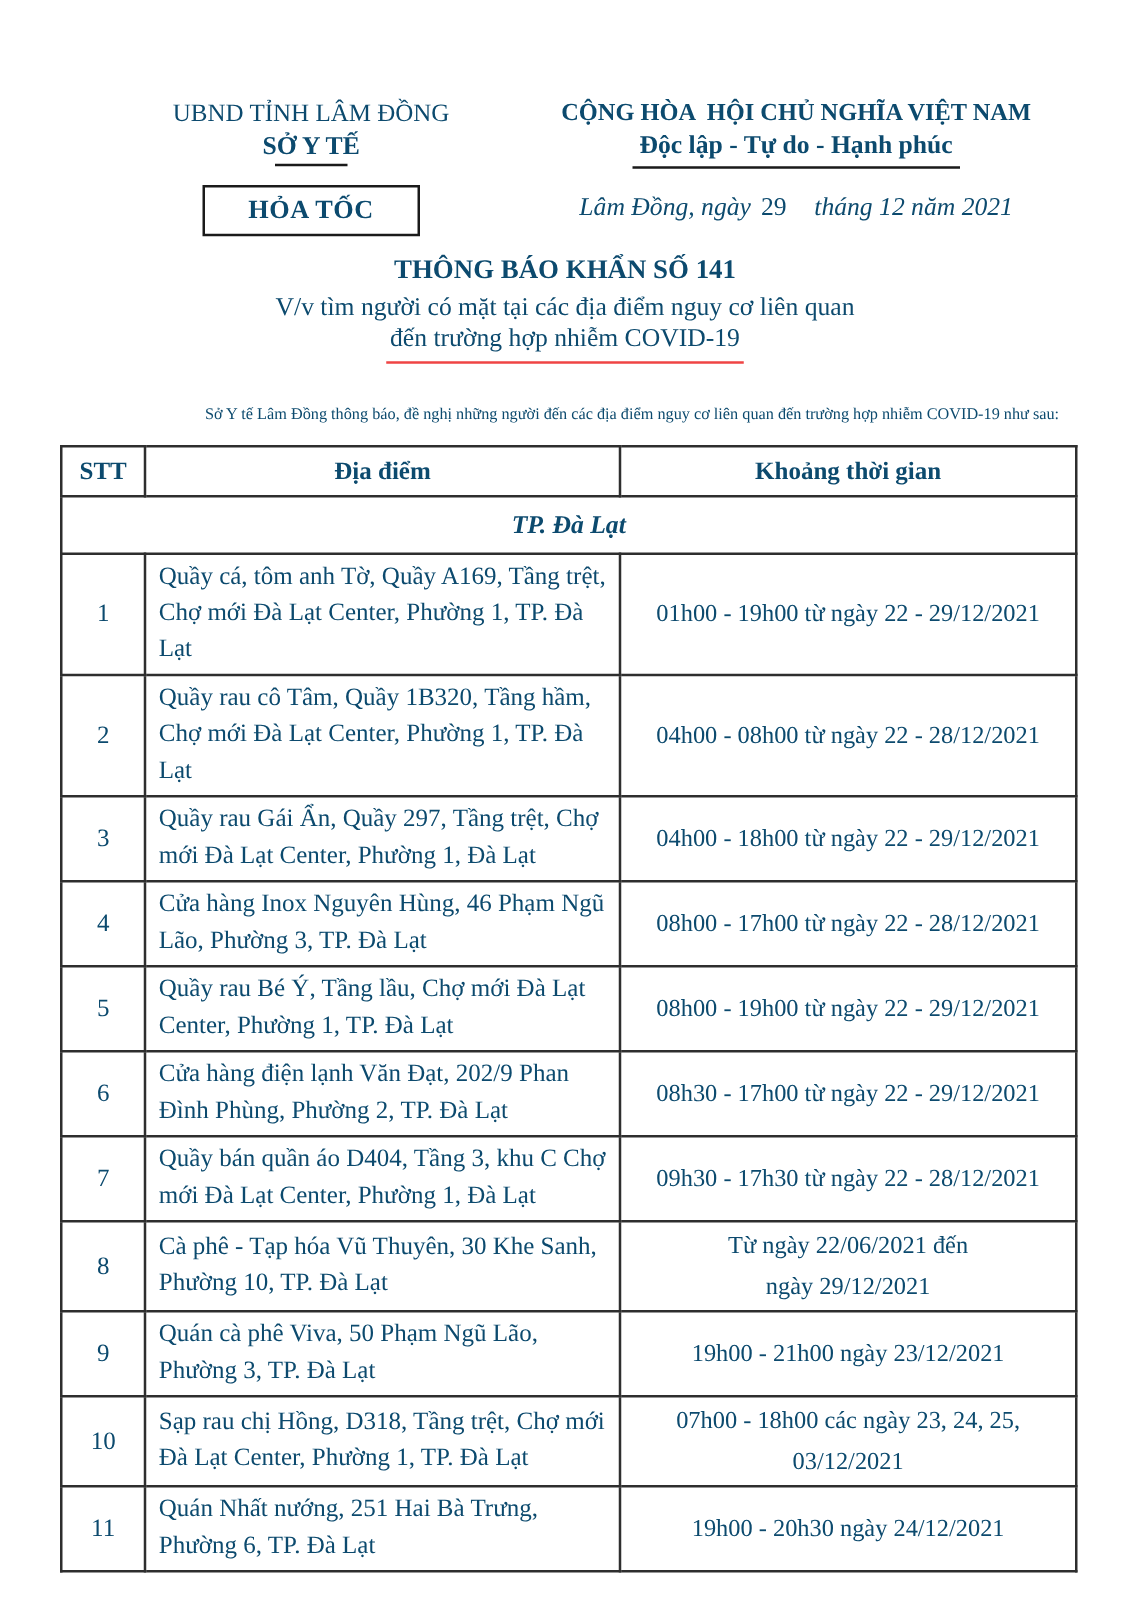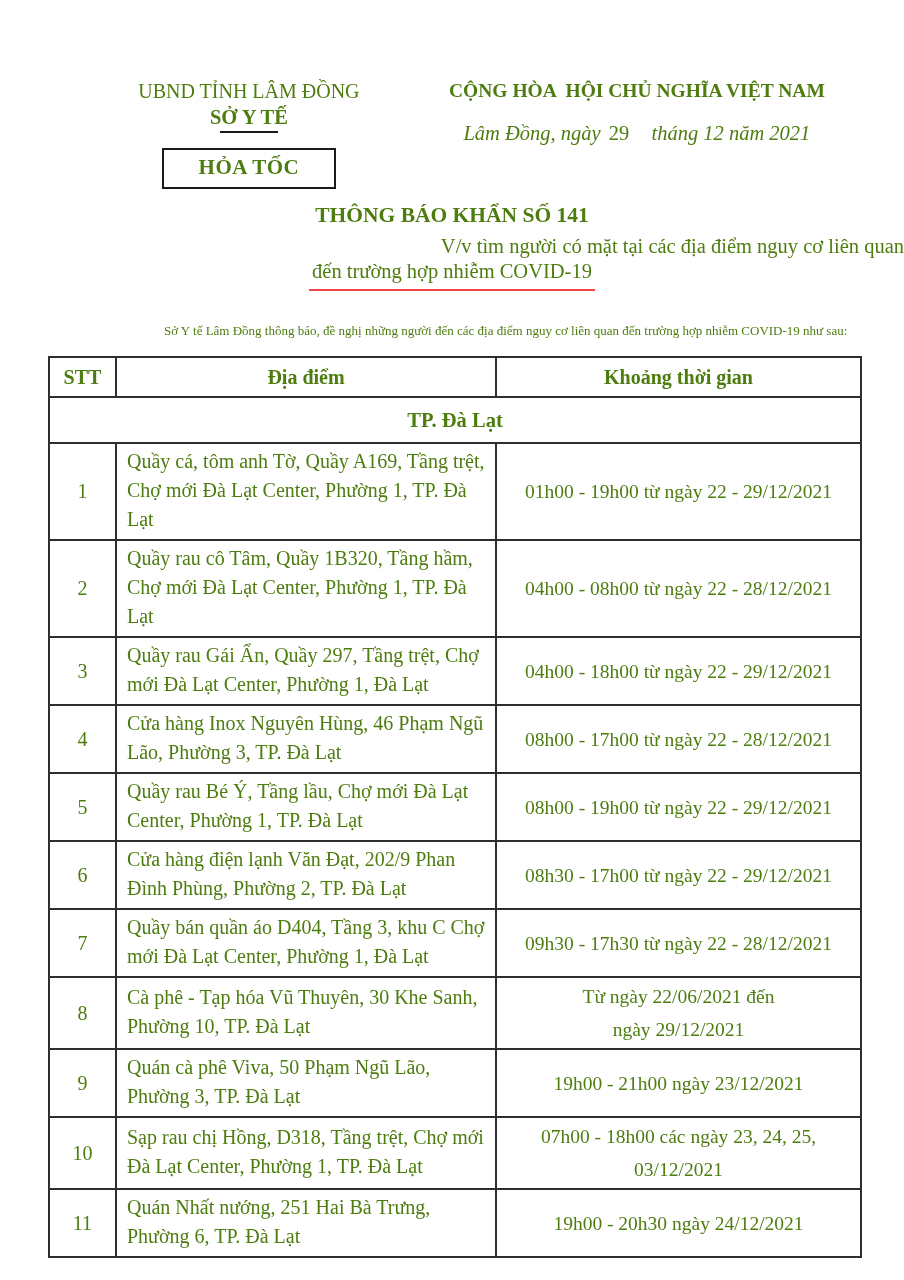--- a/index.html
+++ b/index.html
@@ -1,19 +1,19 @@
 <!DOCTYPE html>
 <html><head>
 <meta charset="utf-8">
 <style>
   html,body { margin:0; padding:0; }
   body { width:904px; height:1280px; background:#ffffff; overflow:hidden; }
   .page {
     position:relative; width:904px; height:1280px; background:#ffffff;
-    font-family:"Liberation Serif","DejaVu Serif",serif; color:#4d7c0f;
+    font-family:"Liberation Serif","DejaVu Serif",serif; color:#0c4a6e;
   }
   
   .header { display:flex; padding-top:80px; }
   .header-left  { width:330px; margin-left:86px; text-align:center; }
   .header-right { width:456px; margin-left:auto; margin-right:42px; text-align:center; }
   .org-parent { font-size:20px; }
   .org-name   { font-size:20.5px; font-weight:bold; margin-top:3px; }
   .org-underline { width:58px; border-top:2px solid #1a1a1a; margin:2px auto 0; }
   .doc-number { font-size:20.5px; margin-top:13px; white-space:pre; }
   .stamp-box {
@@ -24,37 +24,37 @@
   .motto {
     display:inline-block; font-size:20.5px; font-weight:bold;
     border-bottom:2px solid #1a1a1a; padding:1px 6px 5px; margin-top:2px;
   }
   .date-line { font-style:italic; font-size:20.5px; margin-top:20px; }
   .date-day { font-style:normal; margin-left:3px; }
   .date-suffix { margin-left:17px; }
   
   .title-block { text-align:center; margin-top:14px; }
   .title-main { font-size:21.5px; font-weight:bold; }
-  .title-sub1 { font-size:20.5px; margin-top:7px;text-align:right; }
+  .title-sub1 { font-size:20.5px; margin-top:7px; }
   .title-sub2 {
     display:inline-block; font-size:20.5px; margin-top:2px;
     border-bottom:2px solid #ef4444; padding:0 3px 6px;
   }
   
   .intro {
     width:800px; margin:24px 44px 10px 58px;
     font-size:13px; line-height:31px; text-align:justify; text-indent:106px;
   }
   
   table.notice-table {
     border-collapse:collapse; margin-left:48px; width:812px; table-layout:fixed;
   }
   .notice-table th, .notice-table td { border:2px solid #2e2e2e; }
   .notice-table th { font-size:20px; font-weight:bold; height:38px; padding:0 2px; }
-  td.section-cell { font-weight:bold; font-size:20.5px; text-align:center; height:42px; }
+  td.section-cell { font-weight:bold; font-size:20.5px; text-align:center; height:42px;font-style:italic; }
   td.stt  { text-align:center; font-size:20px; vertical-align:middle; }
   td.loc  { font-size:20px; line-height:29px; padding:3px 6px 5px 10px; vertical-align:middle; }
   td.time { text-align:center; font-size:19.5px; line-height:33px; white-space:pre-line;
             padding:2px 3px; vertical-align:middle; }
 </style>
 </head>
 <body>
 
 <div class="page">
 
@@ -62,20 +62,23 @@
     <div class="header-left">
       <div class="org-parent">UBND TỈNH LÂM ĐỒNG</div>
       <div class="org-name">SỞ Y TẾ</div>
       <div class="org-underline"></div>
       <div>
         <span class="stamp-box">HỎA TỐC</span>
       </div>
     </div>
     <div class="header-right">
       <div class="national-1">CỘNG HÒA  HỘI CHỦ NGHĨA VIỆT NAM</div>
+      <div>
+        <span class="motto">Độc lập - Tự do - Hạnh phúc</span>
+      </div>
       <div class="date-line">
         <span>Lâm Đồng, ngày</span>
         <span class="date-day">29</span>
         <span class="date-suffix">tháng 12 năm 2021</span>
       </div>
     </div>
   </div>
 
   <div class="title-block">
     <div class="title-main">THÔNG BÁO KHẨN SỐ 141</div>

